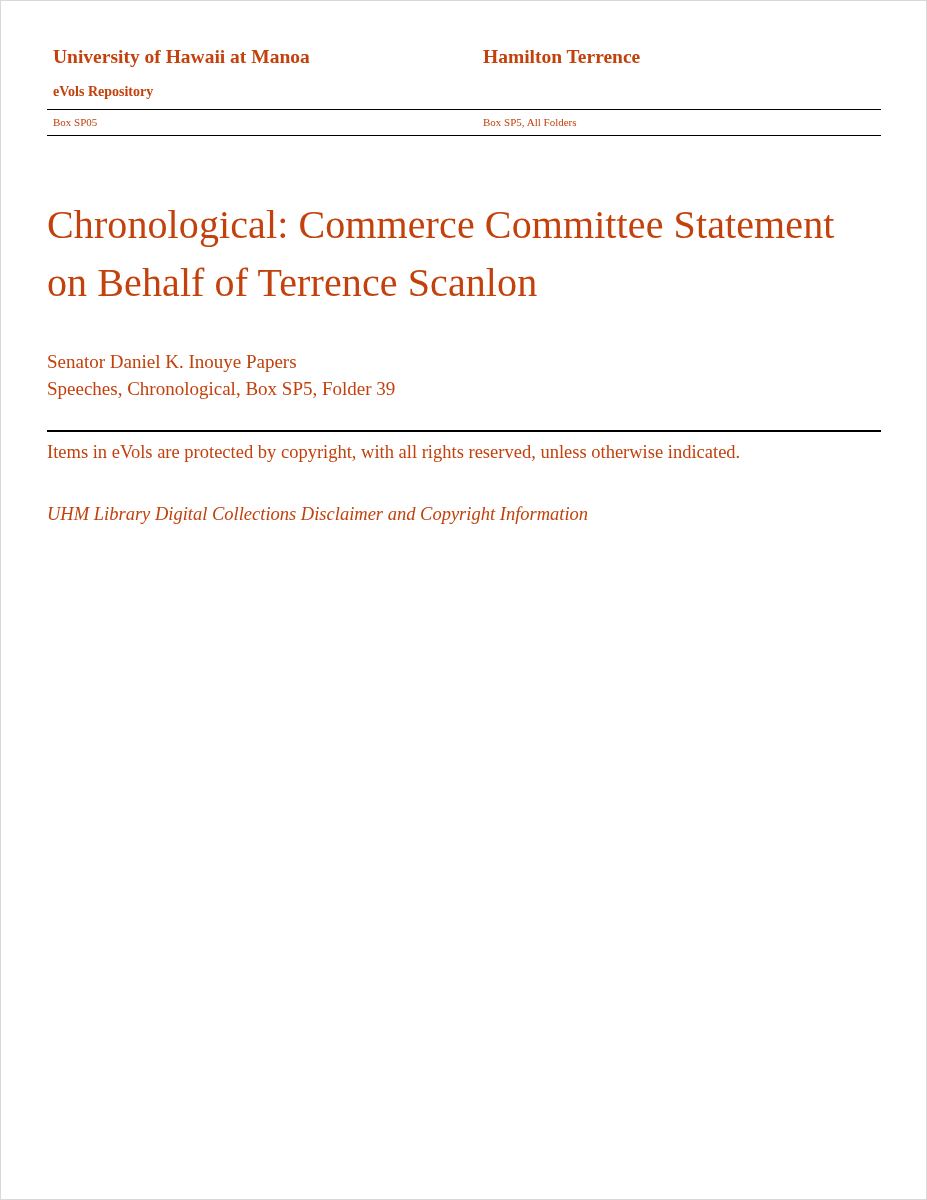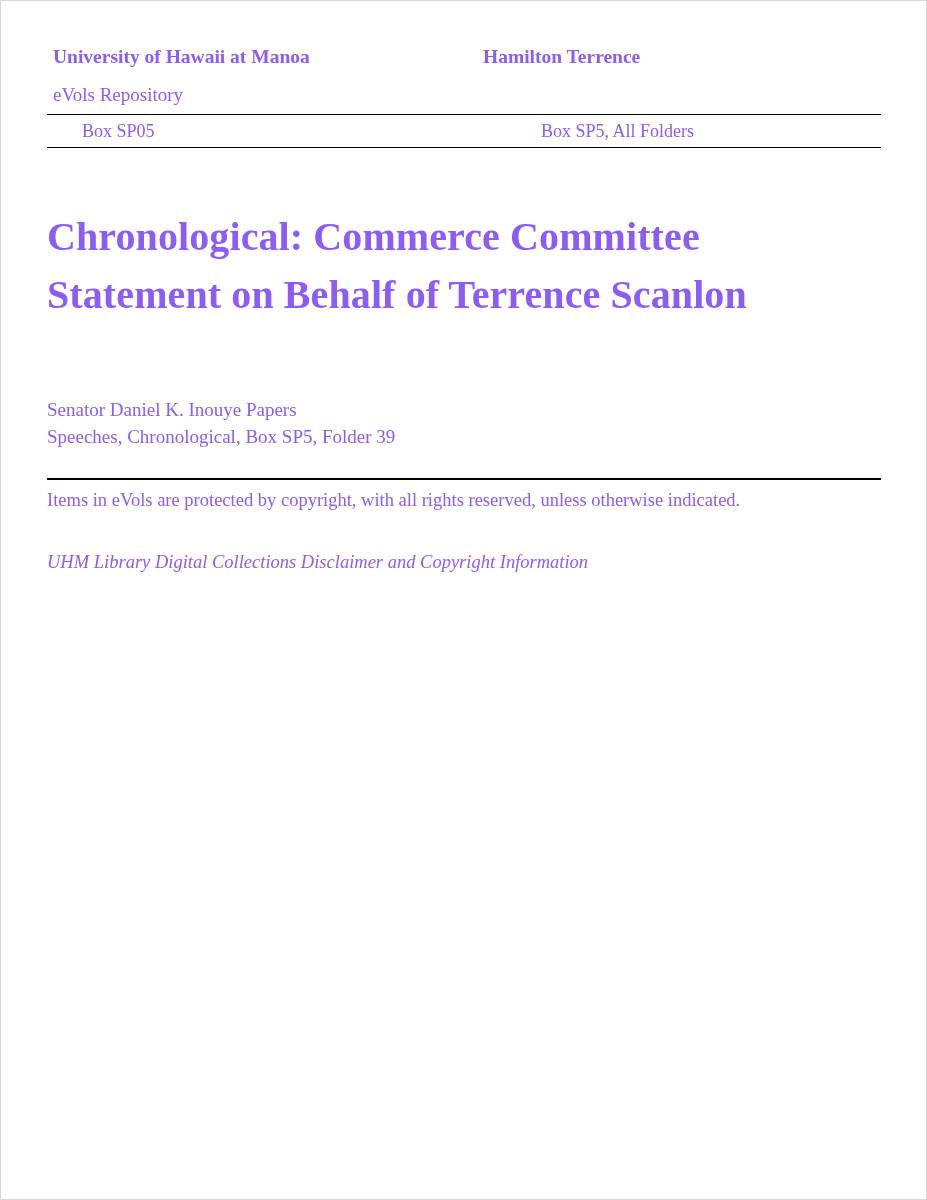--- a/index.html
+++ b/index.html
@@ -8,21 +8,21 @@
     background: #7f7f7f;
   }
   .page {
     position: relative;
     width: 927px;
     height: 1200px;
     background: #ffffff;
     margin: 0 auto;
     overflow: hidden;
     font-family: "Liberation Serif", "DejaVu Serif", serif;
-    color: #8b5cf6;
+    color: #c2410c;
     box-sizing: border-box;
     border: 1px solid #d8d8d8;
   }
 
   .content {
     position: absolute;
     left: 46px;
     top: 0;
     width: 834px;
   }
@@ -43,49 +43,48 @@
   .hdr-row .col-right {
     flex: 1 1 auto;
   }
   .hdr-line1 {
     font-size: 19.5px;
     font-weight: bold;
     padding-bottom: 18px;
     padding-left: 6px;
   }
   .hdr-line2 {
-    font-size: 19px;
-    font-weight: normal;
+    font-size: 14px;
+    font-weight: bold;
     padding-bottom: 10px;
     padding-left: 6px;
   }
   .rule {
     border-bottom: 1.6px solid #000;
     width: 100%;
   }
   .hdr-line3 {
-    font-size: 18px;
+    font-size: 11px;
     padding-top: 7px;
     padding-bottom: 7px;
     padding-left: 6px;
-    margin-left: 29px;
   }
 
   
   .doc-title {
     margin-top: 60px;
     font-size: 40px;
     line-height: 1.47;
-    font-weight: bold;
+    font-weight: normal;
     letter-spacing: 0.1px;
   }
 
   
   .citation {
-    margin-top: 72px;
+    margin-top: 36px;
     font-size: 19px;
     line-height: 1.37;
   }
   .citation div {
     padding-bottom: 1px;
   }
 
   .rule2 {
     margin-top: 27px;
     border-bottom: 2px solid #000;

